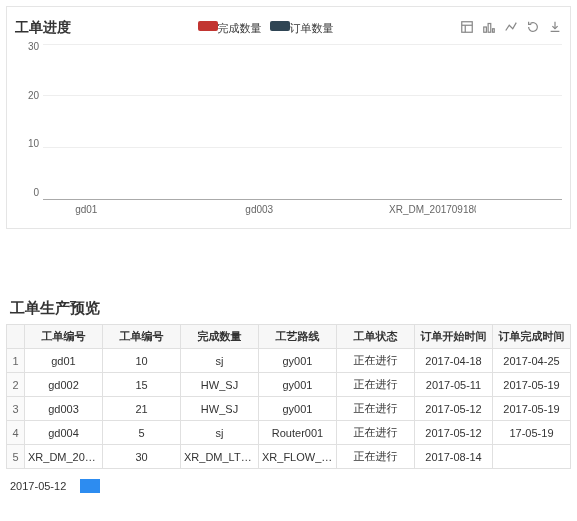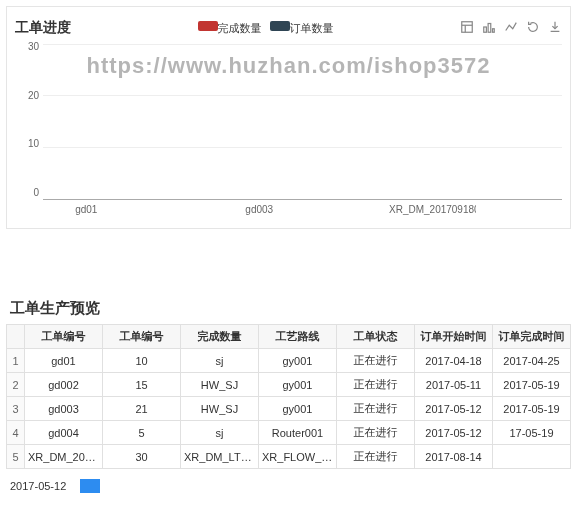--- a/index.html
+++ b/index.html
@@ -136,21 +136,20 @@
             <polyline points="3,2 3,5 6,5"></polyline>
           </svg></span>
       <span class="tool-icon"><svg viewBox="0 0 16 16">
             <line x1="8" y1="2" x2="8" y2="10"></line>
             <polyline points="5,7 8,10 11,7"></polyline>
             <line x1="3" y1="13" x2="13" y2="13"></line>
           </svg></span>
     </div>
   </div>
   <div class="chart-area">
-    <div class="watermark">https://www.huzhan.com/ishop3572</div>
     <div class="y-axis" id="y-axis">
         <span>30</span>
         <span>20</span>
         <span>10</span>
         <span>0</span>
       </div>
     <div class="plot" id="plot">
         <div class="grid-line" style="bottom: 100%;"></div>
         <div class="grid-line" style="bottom: 66.6667%;"></div>
         <div class="grid-line" style="bottom: 33.3333%;"></div>

